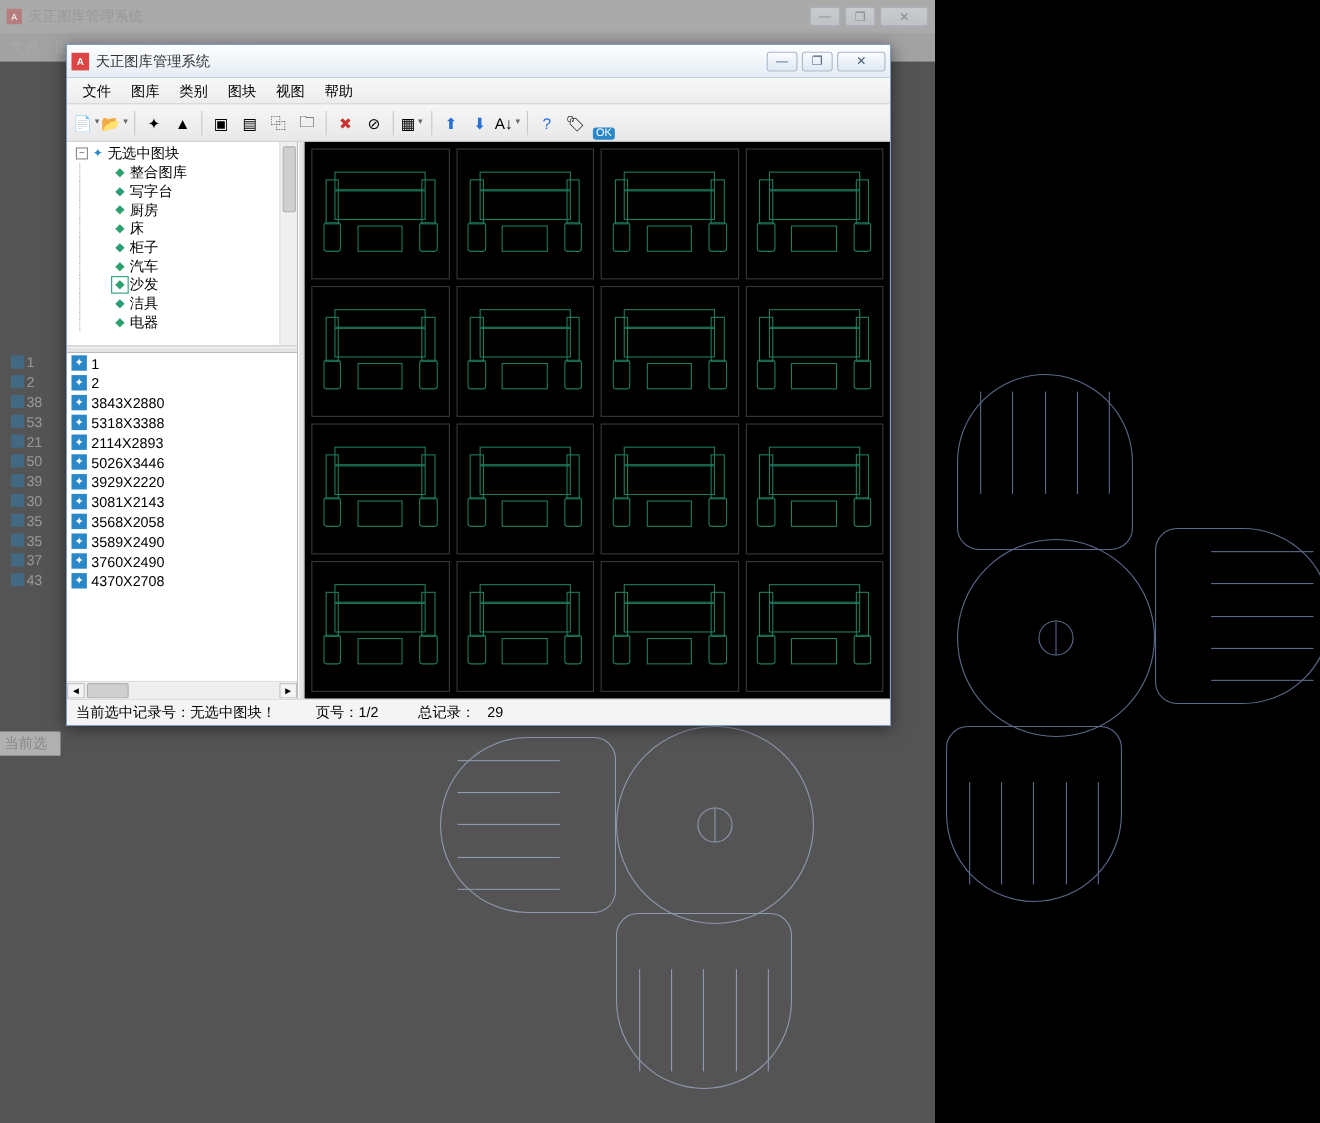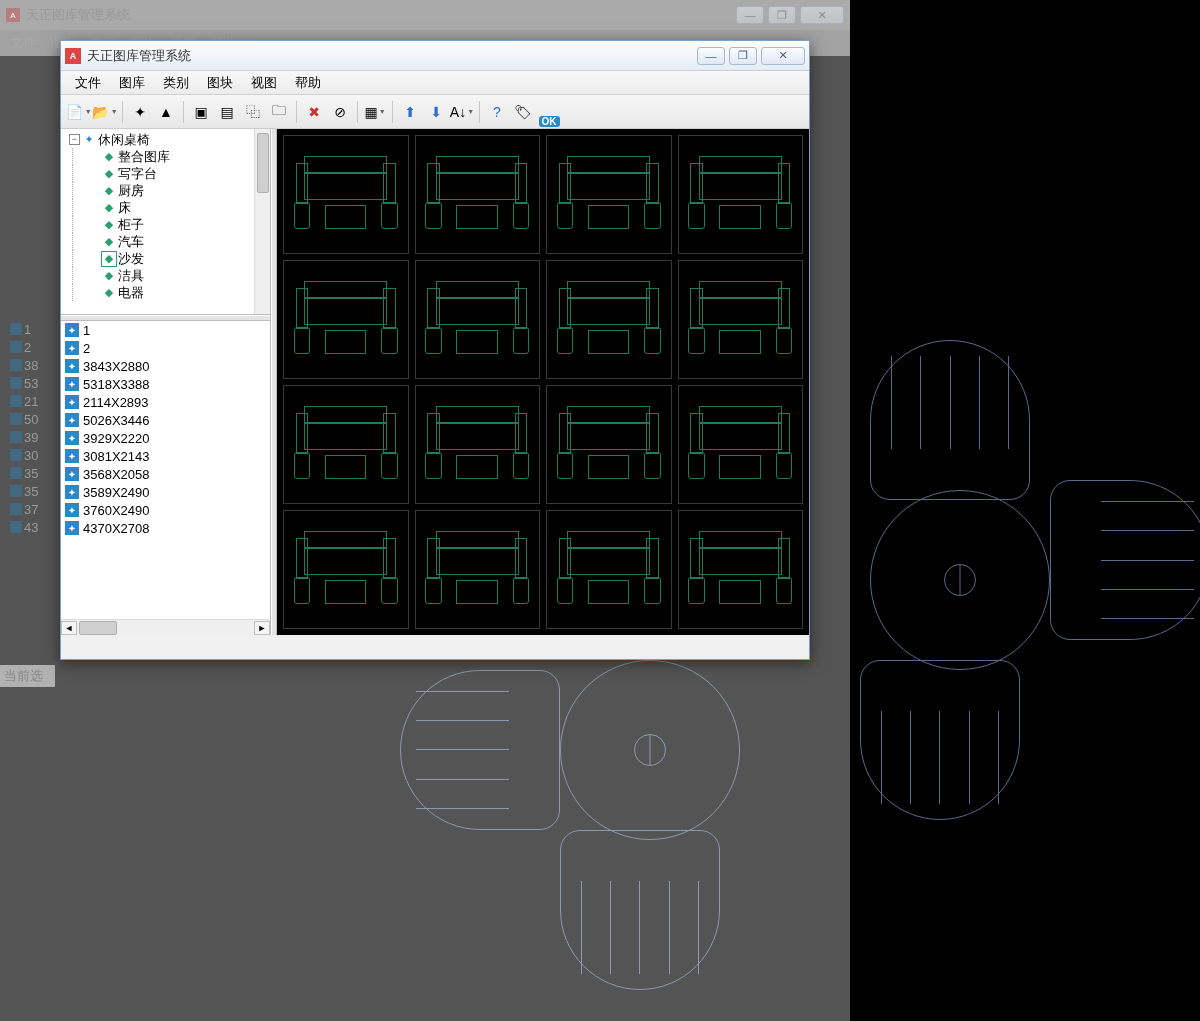--- a/index.html
+++ b/index.html
@@ -238,33 +238,33 @@
         <span class="drop">▼</span>
       </div>
       <div class="tsep"></div>
       <div class="tbtn">
         <span style="color:#2a6fd4;">?</span>
       </div>
       <div class="tbtn">
         <span style="">🏷</span>
       </div>
       <div class="tbtn">
-        <span style="color:#fff;background:#2a88c9;border-radius:3px;font-size:10px;font-weight:bold;padding:0 3px;margin-top:20px;">OK</span>
+        <span style="color:#fff;background:#2a88c9;border-radius:3px;font-size:10px;font-weight:normal;padding:0 3px;margin-top:20px;">OK</span>
       </div>
     </div>
 
   <div class="body-area">
     <div class="left-panel">
       <div class="tree-pane">
         <div class="tree" id="tree">
             <div class="tree-row">
               <span class="indent" style="width:4px"></span>
               <span class="expander">−</span>
               <span class="tree-icon root-icon">✦</span>
-              <span>休闲桌椅</span>
+              <span>无选中图块</span>
             </div>
             <div class="tree-row">
               <span class="indent" style="width:28px;border-left:1px dotted #aaa;margin-left:9px;height:100%;"></span>
               <span class="tree-icon folder-icon ">◆</span>
               <span>整合图库</span>
             </div>
             <div class="tree-row">
               <span class="indent" style="width:28px;border-left:1px dotted #aaa;margin-left:9px;height:100%;"></span>
               <span class="tree-icon folder-icon ">◆</span>
               <span>写字台</span>
@@ -545,13 +545,24 @@
               <div class="sofa-arm-r"></div>
               <div class="coffee-tbl"></div>
               <div class="side-chair-l"></div>
               <div class="side-chair-r"></div>
             </div>
           </div>
         </div>
     </div>
   </div>
 
+  <div class="statusbar">
+    <span>
+      <span>当前选中记录号：</span><span>无选中图块！</span>
+    </span>
+    <span>
+      <span>页号：</span><span>1/2</span>
+    </span>
+    <span>
+      <span>总记录：</span>&nbsp;&nbsp;&nbsp;<span>29</span>
+    </span>
+  </div>
 </div>
 
 </body></html>

